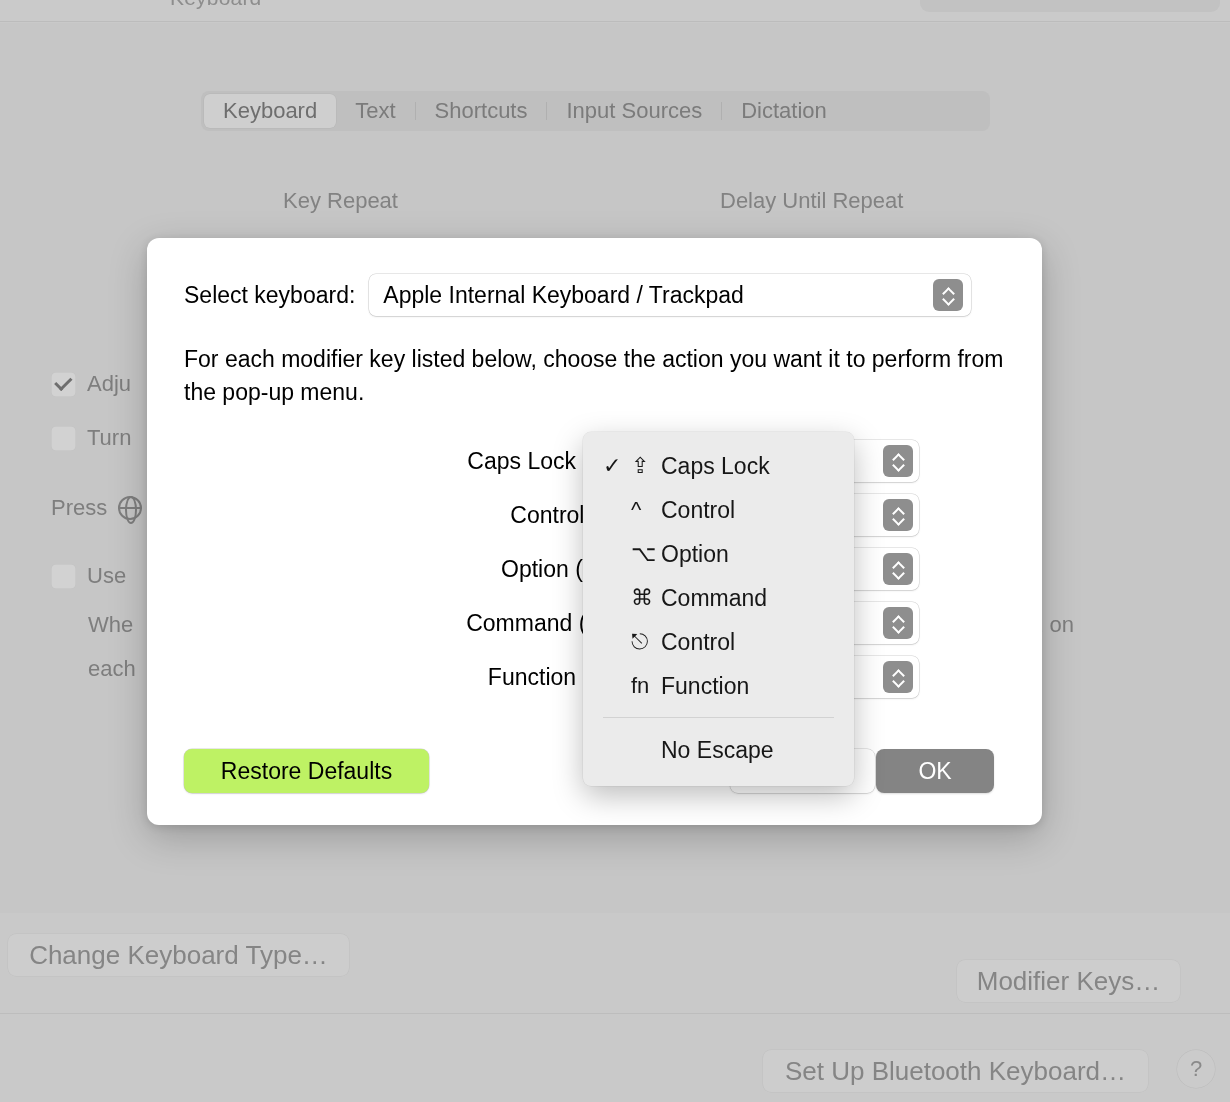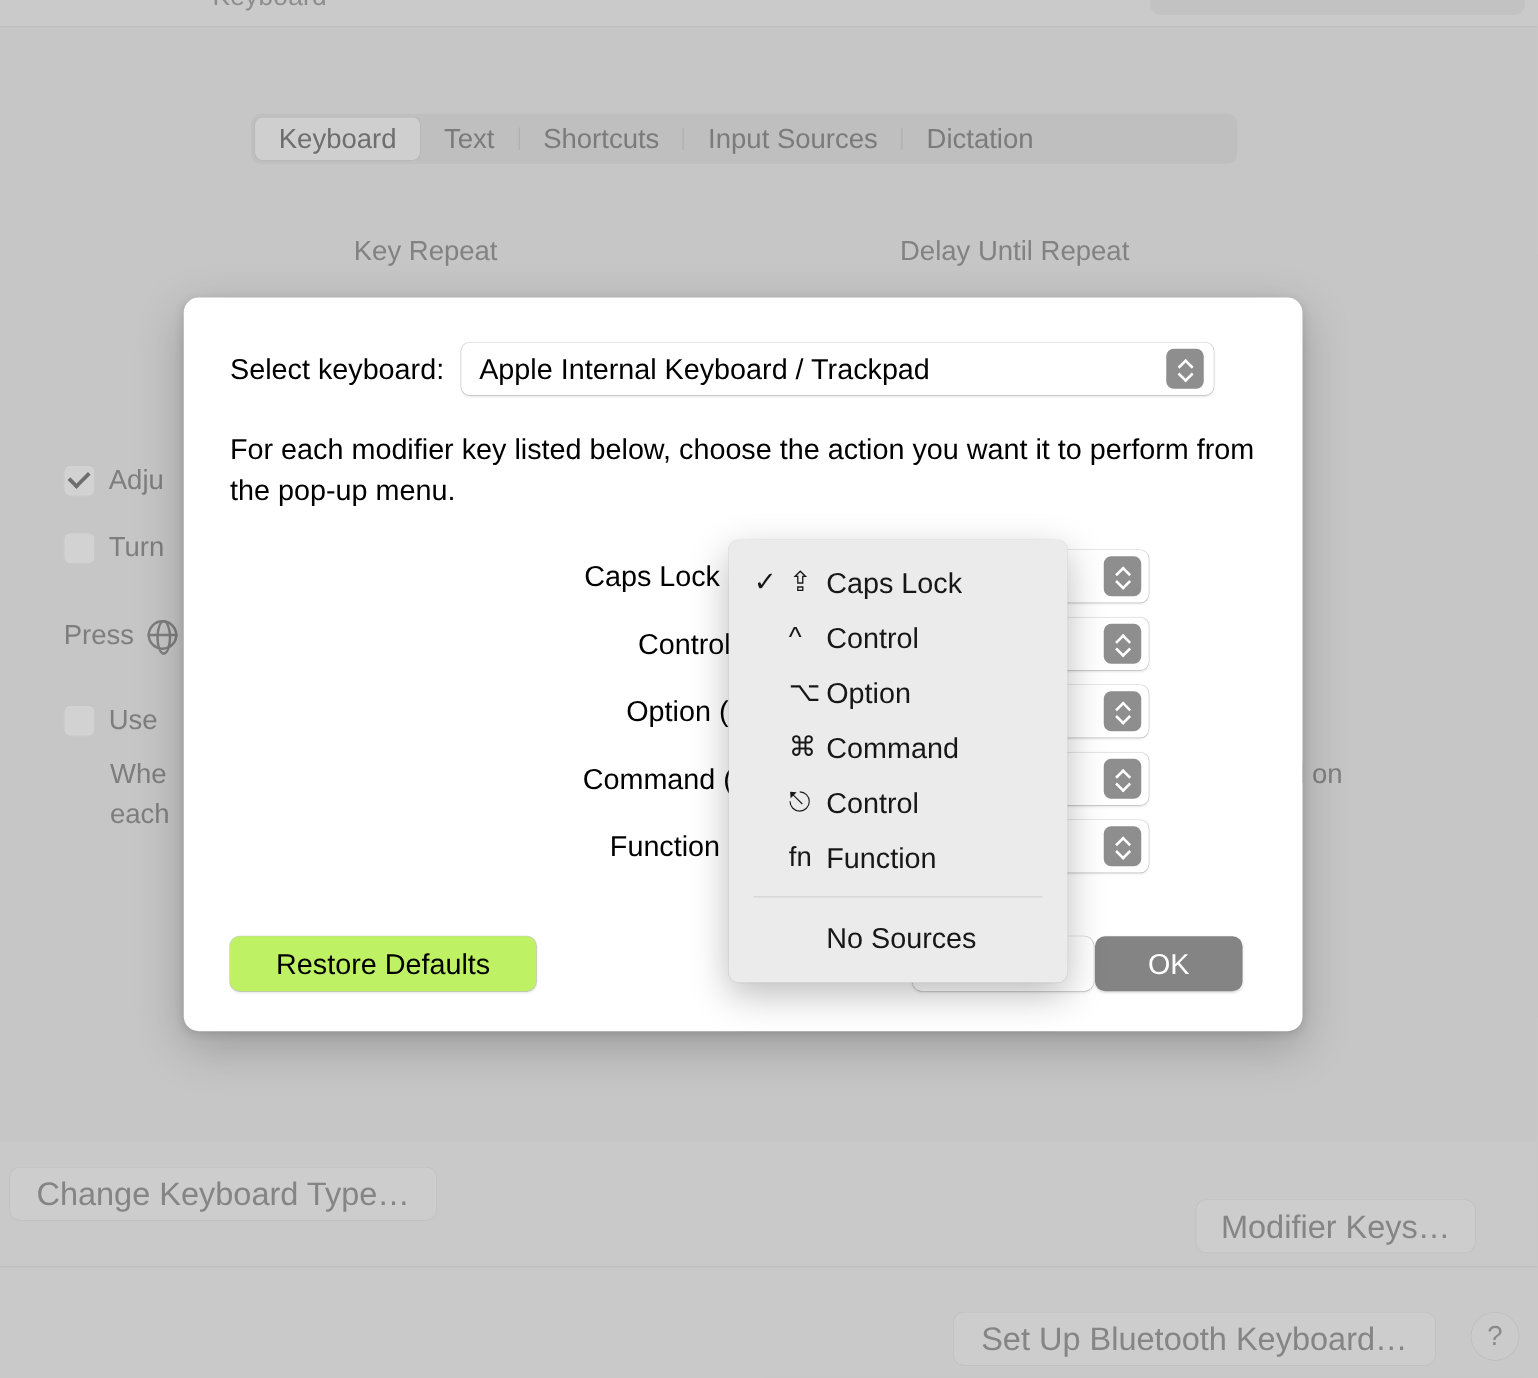--- a/index.html
+++ b/index.html
@@ -169,21 +169,21 @@
     left: -2px; top: 50%;
     width: 24px; height: 0;
     margin-top: -1px;
     border-top: 2px solid #7e7e7e;
   }
 
   .bg-sub {
     position: absolute;
     font-size: 22px;
     color: #7e7e7e;
-    line-height: 32px;
+    line-height: 44px;
     white-space: pre;
   }
   .sub-when  { left: 88px; top: 603px; }
   .sub-edon  { left: 1019px; top: 603px; }
 
   
   .bg-btn {
     position: absolute;
     background: #cdcdcd;
     border-radius: 8px;
@@ -607,16 +607,16 @@
     <span class="menu-check"></span>
     <span class="menu-glyph">fn</span>
     <span>Function</span>
   </div>
 
   <div class="menu-sep"></div>
 
   <div class="menu-item">
     <span class="menu-check"></span>
     <span class="menu-glyph"></span>
-    <span>No Sources</span>
+    <span>No Escape</span>
   </div>
 
 </div>
 
 </body></html>

